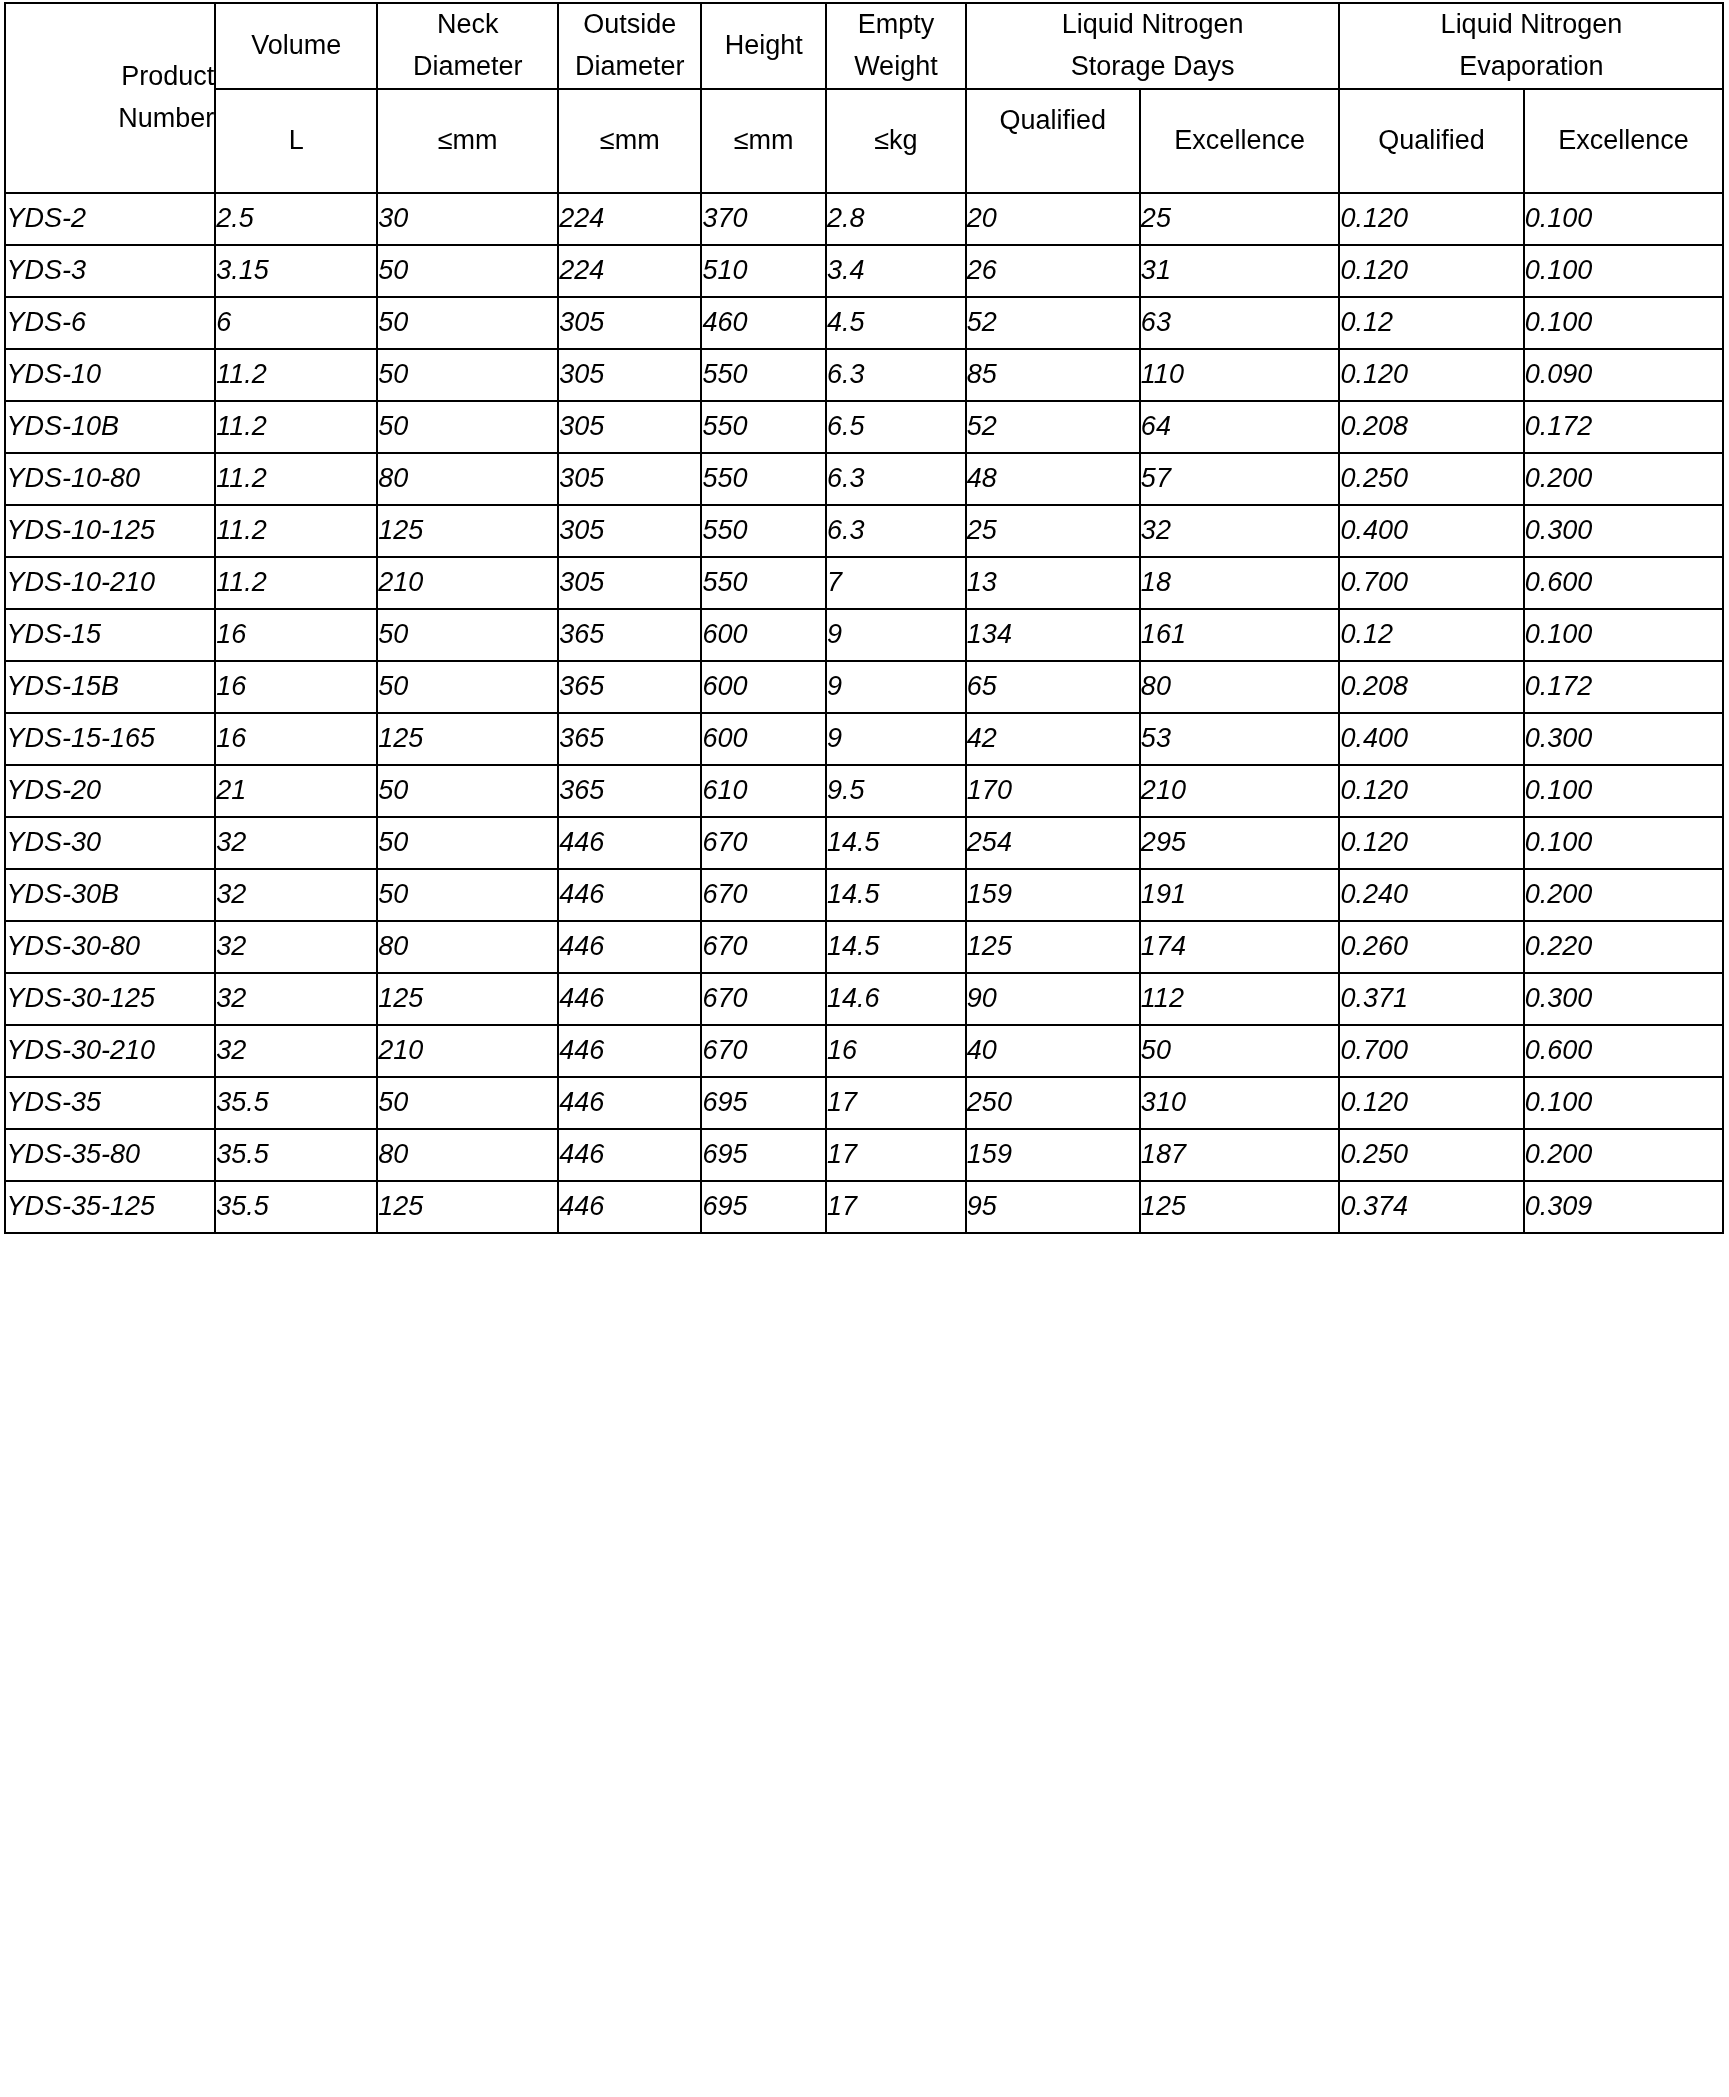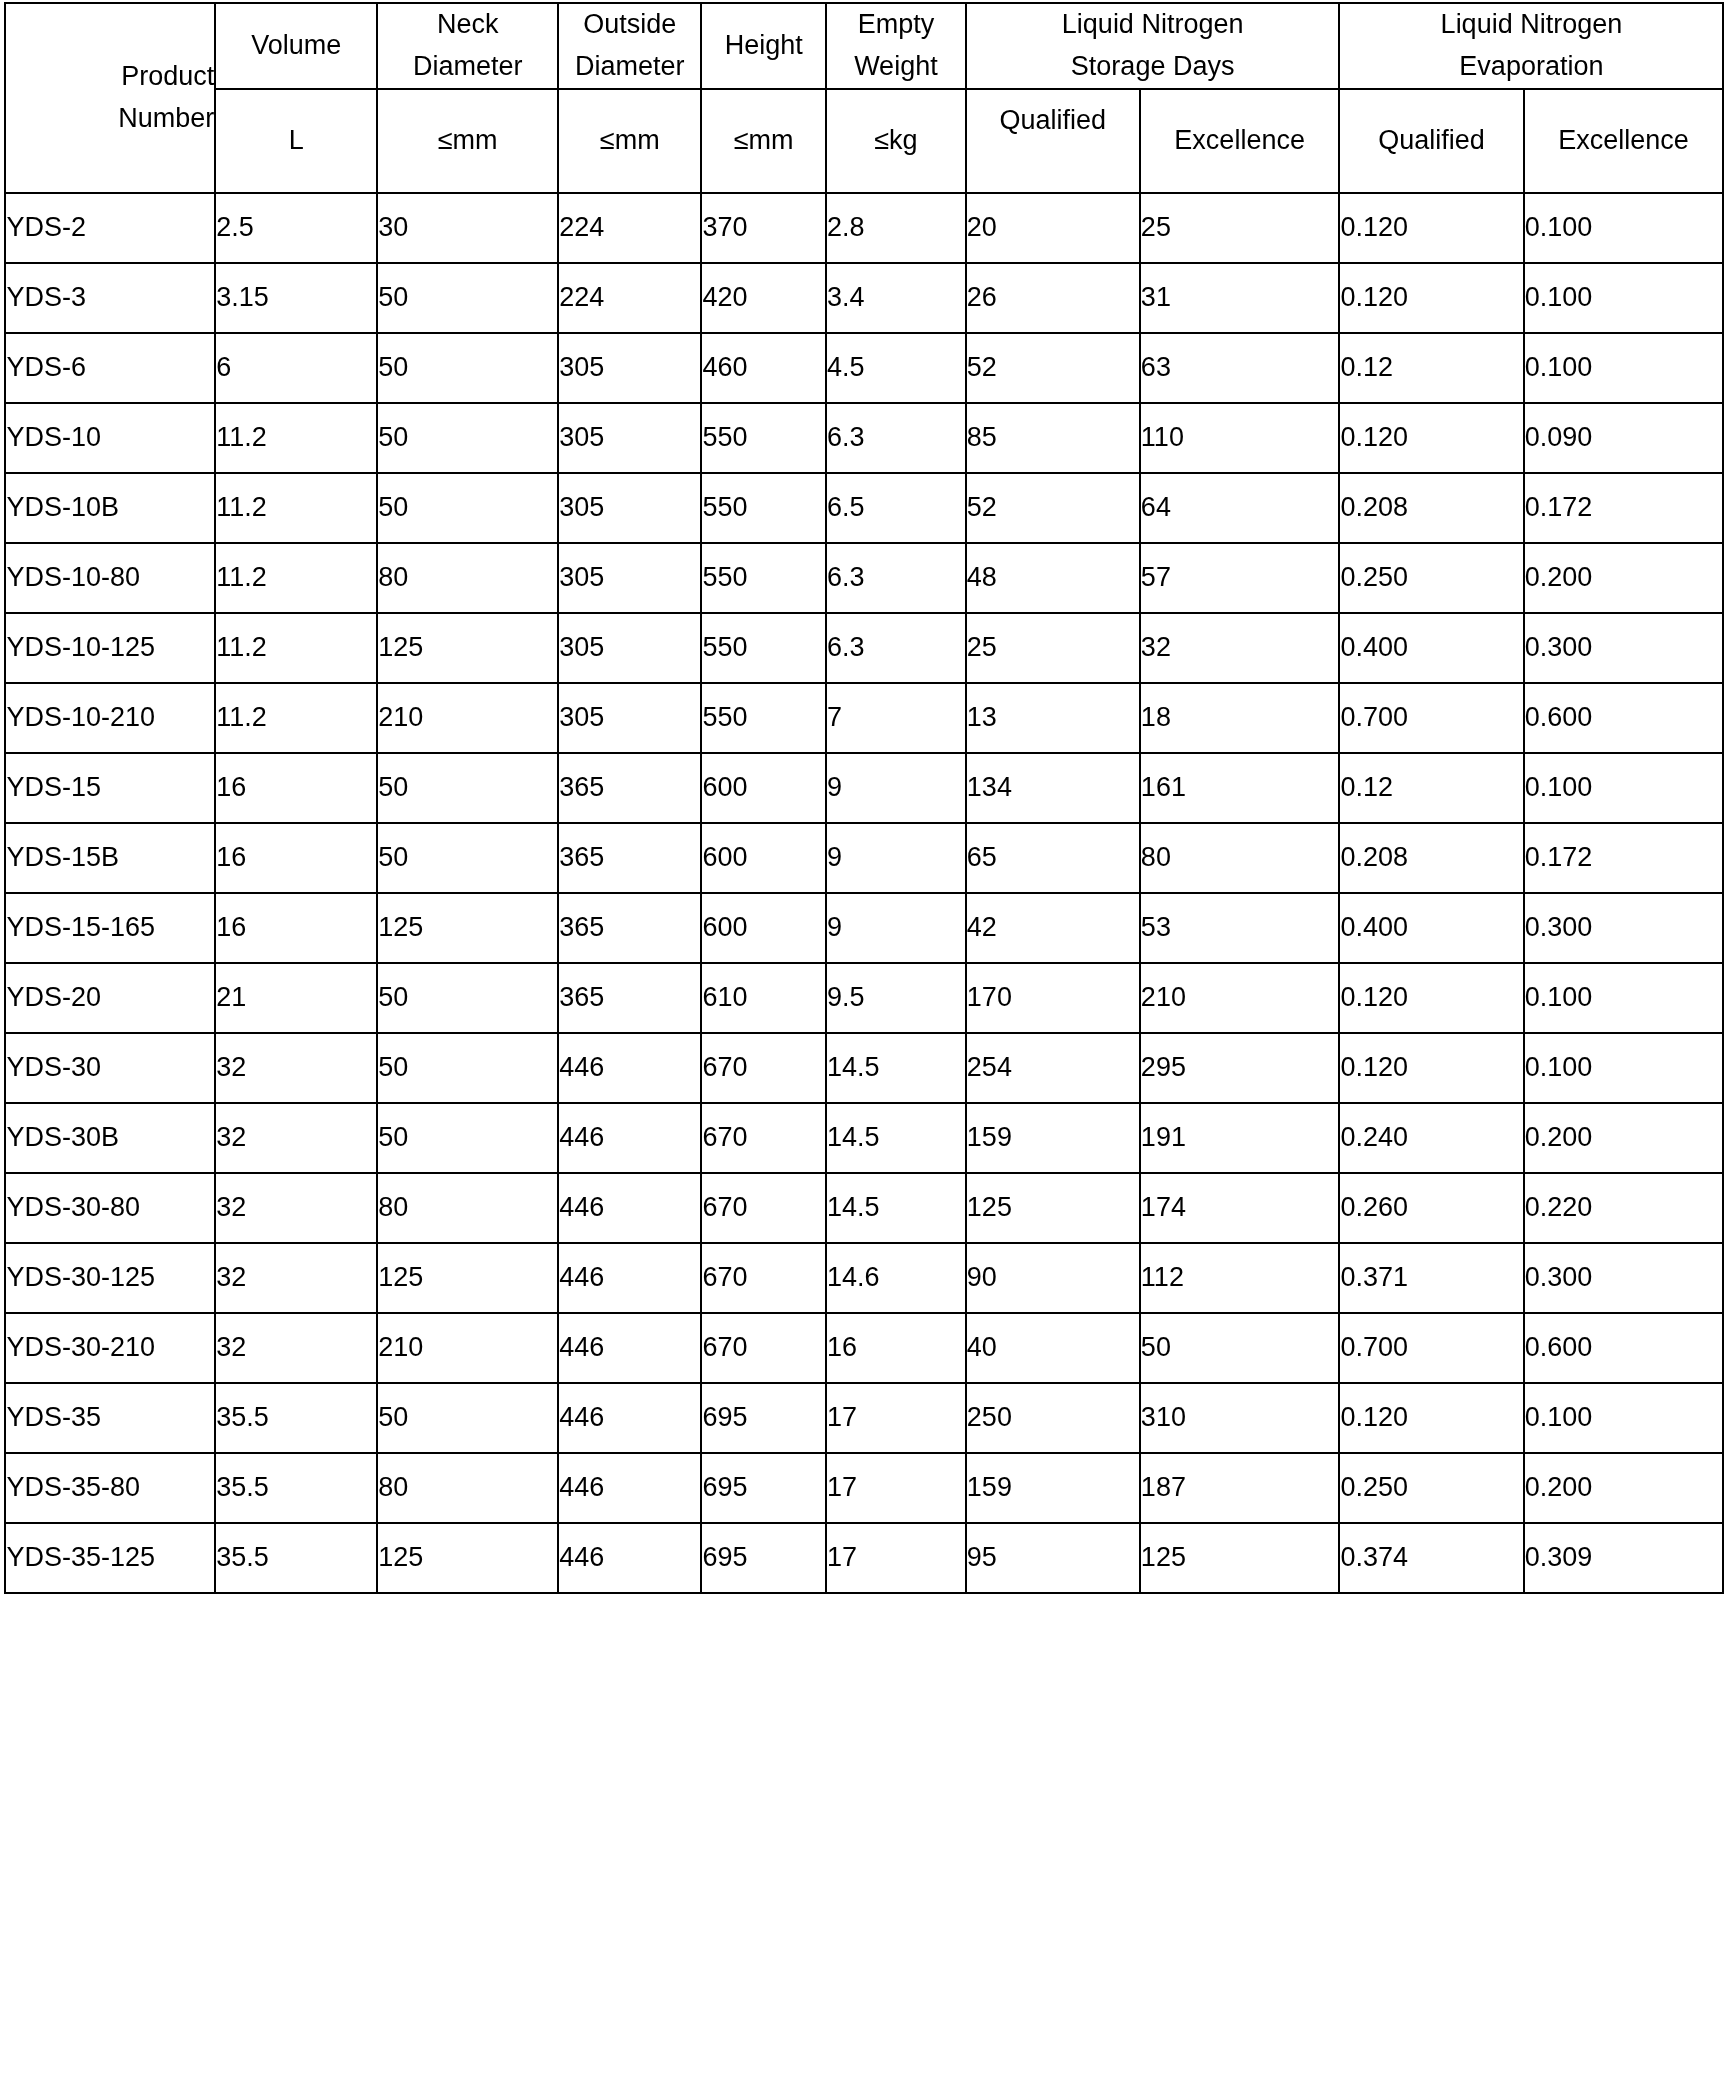--- a/index.html
+++ b/index.html
@@ -68,21 +68,21 @@
   .bd {
     text-align: left;
     padding: 19px 0 19px 16px;
     font-size: 27px;
     white-space: nowrap;
   }
   
   .pad-tight { padding-left: 4.4px; }
   .pad-wide  { padding-left: 31px; }
 
-  .row-h { height: 70px; }
+  .row-h { height: 52px; font-style: italic; }
 </style>
 </head>
 <body>
 
 <div id="sheet">
   <table class="spec">
     <colgroup>
       <col style="width:123px">
       <col style="width:95px">
       <col style="width:106px">
@@ -165,21 +165,21 @@
           <td class="bd">20</td>
           <td class="bd">25</td>
           <td class="bd">0.120</td>
           <td class="bd">0.100</td>
         </tr>
         <tr class="row-h">
           <td class="bd">YDS-3</td>
           <td class="bd">3.15</td>
           <td class="bd">50</td>
           <td class="bd">224</td>
-          <td class="bd">420</td>
+          <td class="bd">510</td>
           <td class="bd">3.4</td>
           <td class="bd">26</td>
           <td class="bd">31</td>
           <td class="bd">0.120</td>
           <td class="bd">0.100</td>
         </tr>
         <tr class="row-h">
           <td class="bd">YDS-6</td>
           <td class="bd">6</td>
           <td class="bd">50</td>

